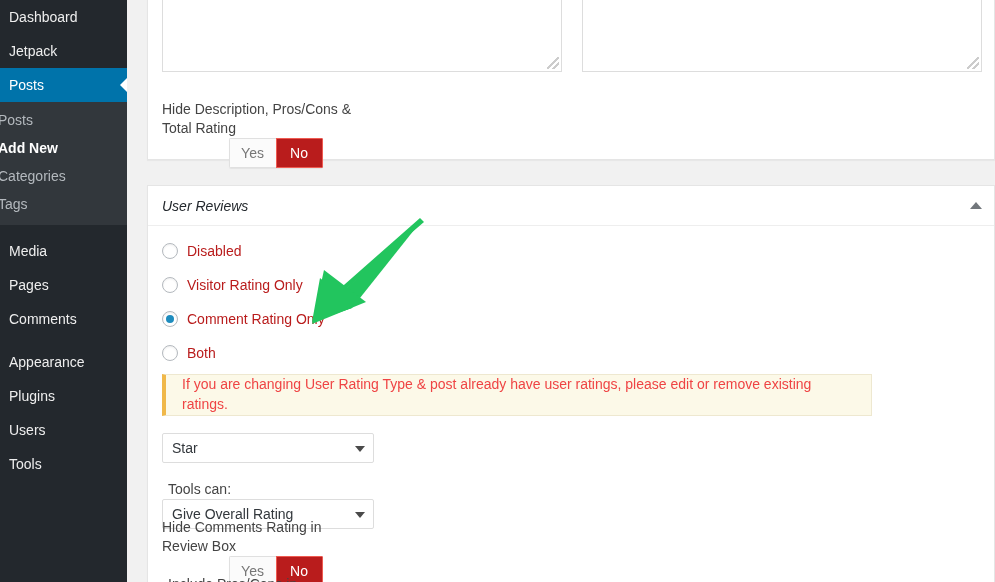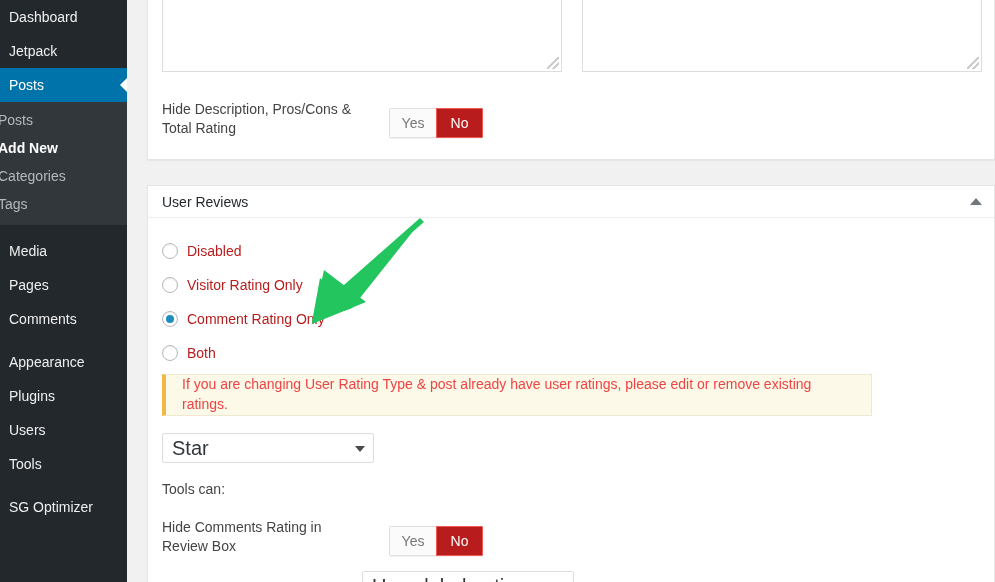--- a/index.html
+++ b/index.html
@@ -122,21 +122,22 @@
       linear-gradient(135deg, transparent 45%, #bbb 45%, #bbb 55%, transparent 55%),
       linear-gradient(135deg, transparent 70%, #bbb 70%, #bbb 80%, transparent 80%);
     background-size: 100% 100%;
     opacity: .75;
   }
 
   .field-row {
     position: absolute;
     left: 14px;
     display: flex;
-    align-items: flex-end;
+    align-items: center;
+    flex-direction: column;
   }
   .field-label {
     width: 200px;
     font-size: 14px;
     color: #444;
     line-height: 19px;
     padding-top: 4px;
   }
 
   
@@ -167,26 +168,27 @@
     border-color: #ef5a51;
   }
 
   
   #panel-user-reviews {
     top: 185px;
     height: 420px;
   }
   .postbox-header {
     position: relative;
-    height: 32px;
+    height: 40px;
     border-bottom: 1px solid #eee;
     display: flex;
     align-items: center;
     padding: 0 14px;
     background: #fff;
+    font-style: italic;
   }
   .postbox-title {
     font-size: 14px;
     color: #23282d;
     font-weight: 400;
   }
   .handle-toggle {
     position: absolute;
     right: 12px;
     top: 50%;
@@ -251,21 +253,21 @@
   }
 
   .select {
     width: 212px;
     height: 30px;
     border: 1px solid #ddd;
     background: #fff;
     display: flex;
     align-items: center;
     padding: 0 9px;
-    font-size: 20px;
+    font-size: 14px;
     color: #32373c;
     position: relative;
     border-radius: 2px;
   }
   .select-caret {
     position: absolute;
     right: 8px;
     top: 50%;
     margin-top: -2px;
     width: 0; height: 0;
@@ -339,23 +341,20 @@
   </div>
   <div class="menu-top">
     <span>Users</span>
   </div>
   <div class="menu-top">
     <span>Tools</span>
   </div>
 
   <div class="menu-sep"></div>
 
-  <div class="menu-top">
-    <span>SG Optimizer</span>
-  </div>
 
 </div>
 
 <div id="wpbody">
 
   <div class="postbox" id="panel-description">
 
     <div class="two-col" style="top:76px;">
       <div class="ta">
         <div class="ta-resize"></div>
@@ -407,20 +406,24 @@
 
     <div class="field-row" style="top:247px;">
       <div class="select">
         <span>Star</span>
         <span class="select-caret"></span>
       </div>
     </div>
 
     <div class="field-row" style="top:290px;">
       <div class="field-label">Tools can:</div>
+      <div class="select">
+        <span>Give Overall Rating</span>
+        <span class="select-caret"></span>
+      </div>
     </div>
 
     <div class="field-row" style="top:328px;">
       <div class="field-label">Hide Comments Rating in Review Box</div>
       <div class="toggle">
         <div class="toggle-opt off">Yes</div>
         <div class="toggle-opt on">No</div>
       </div>
     </div>
 

